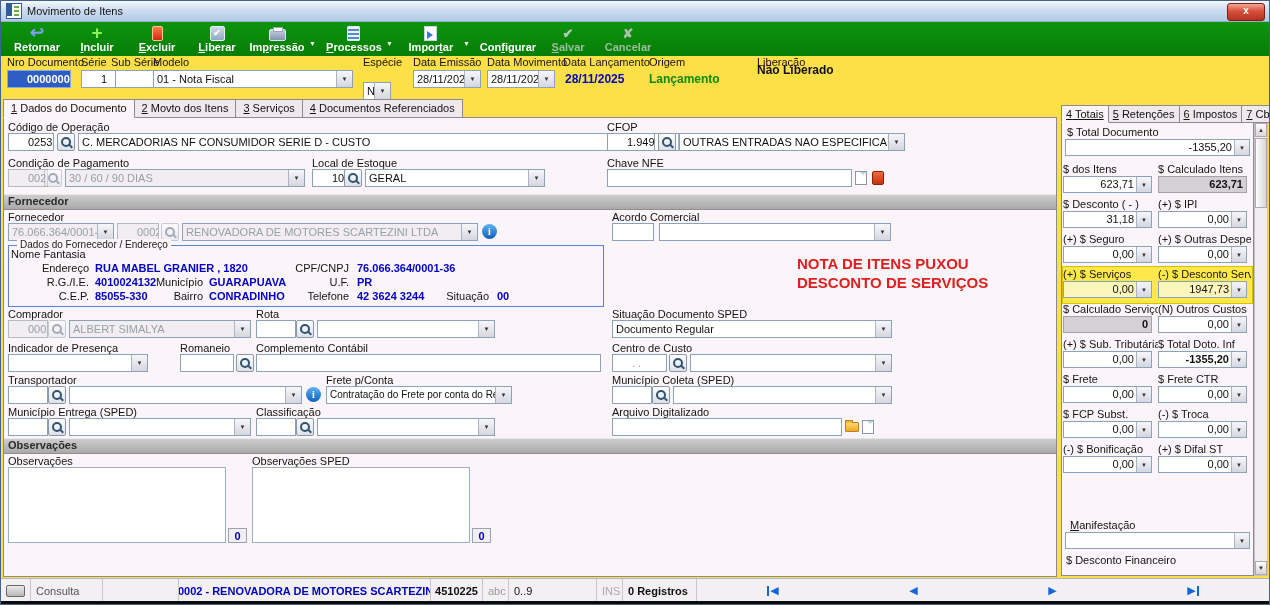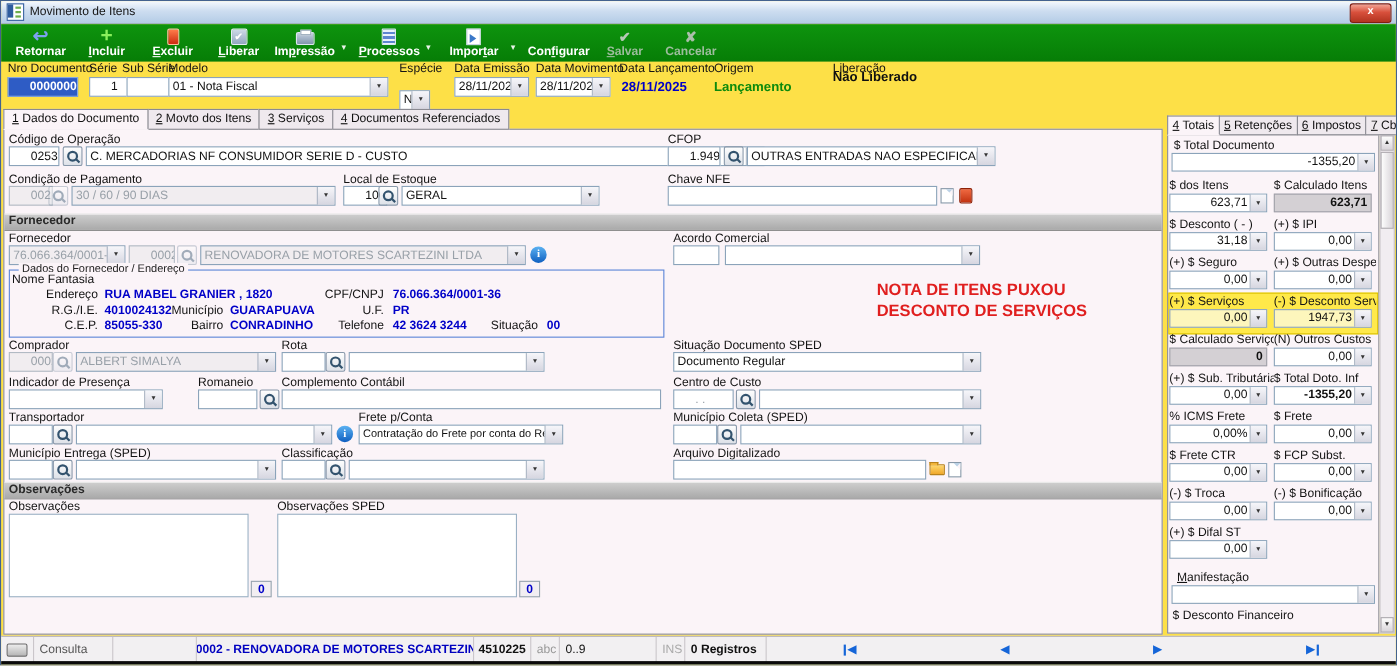--- a/index.html
+++ b/index.html
@@ -66,21 +66,21 @@
   .docico{position:absolute;width:12px;height:14px;background:#fff;border:1px solid #8898a8;box-sizing:border-box;cursor:pointer;}
   .docico::before{content:"";position:absolute;right:0;top:0;border:3px solid;border-color:#bcd2e6 #fbf4f8 transparent transparent;}
   .redico{position:absolute;width:12px;height:14px;background:linear-gradient(#f06a42,#c23210);border:1px solid #8e2006;border-radius:2px;box-sizing:border-box;cursor:pointer;}
   .folderico{position:absolute;width:14px;height:10px;background:linear-gradient(#ffd86e,#f0a82a);border:1px solid #b8821c;border-radius:1px;box-sizing:border-box;cursor:pointer;}
   .folderico::before{content:"";position:absolute;top:-3px;left:-1px;width:6px;height:2px;background:#f5b83e;border:1px solid #b8821c;border-bottom:none;}
   .tarea{position:absolute;border:1px solid #9ab0c4;background:#fff;box-sizing:border-box;}
   .cnt{position:absolute;width:19px;height:15px;border:1px solid #98a4b0;background:#f2eef2;color:#0000c8;font-weight:bold;text-align:center;line-height:14px;box-sizing:border-box;}
   
   .rtabs{position:absolute;top:104px;left:1060px;height:18px;display:flex;z-index:4;}
   .rtab{border:1px solid #8a8a92;background:#efe9ee;padding:2px 4px 0;margin-right:-1px;white-space:nowrap;cursor:pointer;}
-  .rtab.active{background:#fbf4f8;border-bottom:1px solid #fbf4f8;z-index:2;}
+  .rtab.active{background:#fbf4f8;border-bottom:1px solid #fbf4f8;z-index:2;text-decoration:underline;}
   .rtab span{display:block;}
   .tabscroll{position:absolute;top:106px;width:13px;height:14px;border:1px solid #9aa0a8;background:linear-gradient(#fdfdfd,#d9d5da);font-size:6px;color:#222;text-align:center;line-height:12px;cursor:pointer;box-sizing:border-box;}
   .rightpage{position:absolute;top:121px;left:1060px;width:193px;height:454px;border:1px solid #8a8a92;background:#fbf4f8;box-sizing:border-box;overflow:hidden;}
   .ttotal{margin:3px 3px 5px;position:relative;height:32px;}
   .ttotal .tlab{padding-left:2px;}
   .tgrid{display:grid;grid-template-columns:95px 93px;position:relative;padding:0 1px;}
   .tcell{height:35px;position:relative;z-index:1;}
   .tlab{white-space:nowrap;overflow:hidden;color:#141414;height:12px;}
   .mcombo{display:flex;height:17px;width:89px;box-sizing:border-box;border:1px solid #8ba3ba;background:#fff;margin-top:1px;}
   .mcombo .mv{flex:1;text-align:right;padding:1px 2px;line-height:13px;overflow:hidden;white-space:nowrap;}
@@ -528,27 +528,20 @@
           </div>
         </div>
         <div class="tcell">
           <div class="tlab">$ Total Doto. Inf</div>
           <div class="mcombo">
             <span class="mv b">-1355,20</span>
             <span class="cb">▼</span>
           </div>
         </div>
         <div class="tcell">
-          <div class="tlab">% ICMS Frete</div>
-          <div class="mcombo">
-            <span class="mv">0,00%</span>
-            <span class="cb">▼</span>
-          </div>
-        </div>
-        <div class="tcell">
           <div class="tlab">$ Frete</div>
           <div class="mcombo">
             <span class="mv">0,00</span>
             <span class="cb">▼</span>
           </div>
         </div>
         <div class="tcell">
           <div class="tlab">$ Frete CTR</div>
           <div class="mcombo">
             <span class="mv">0,00</span>

